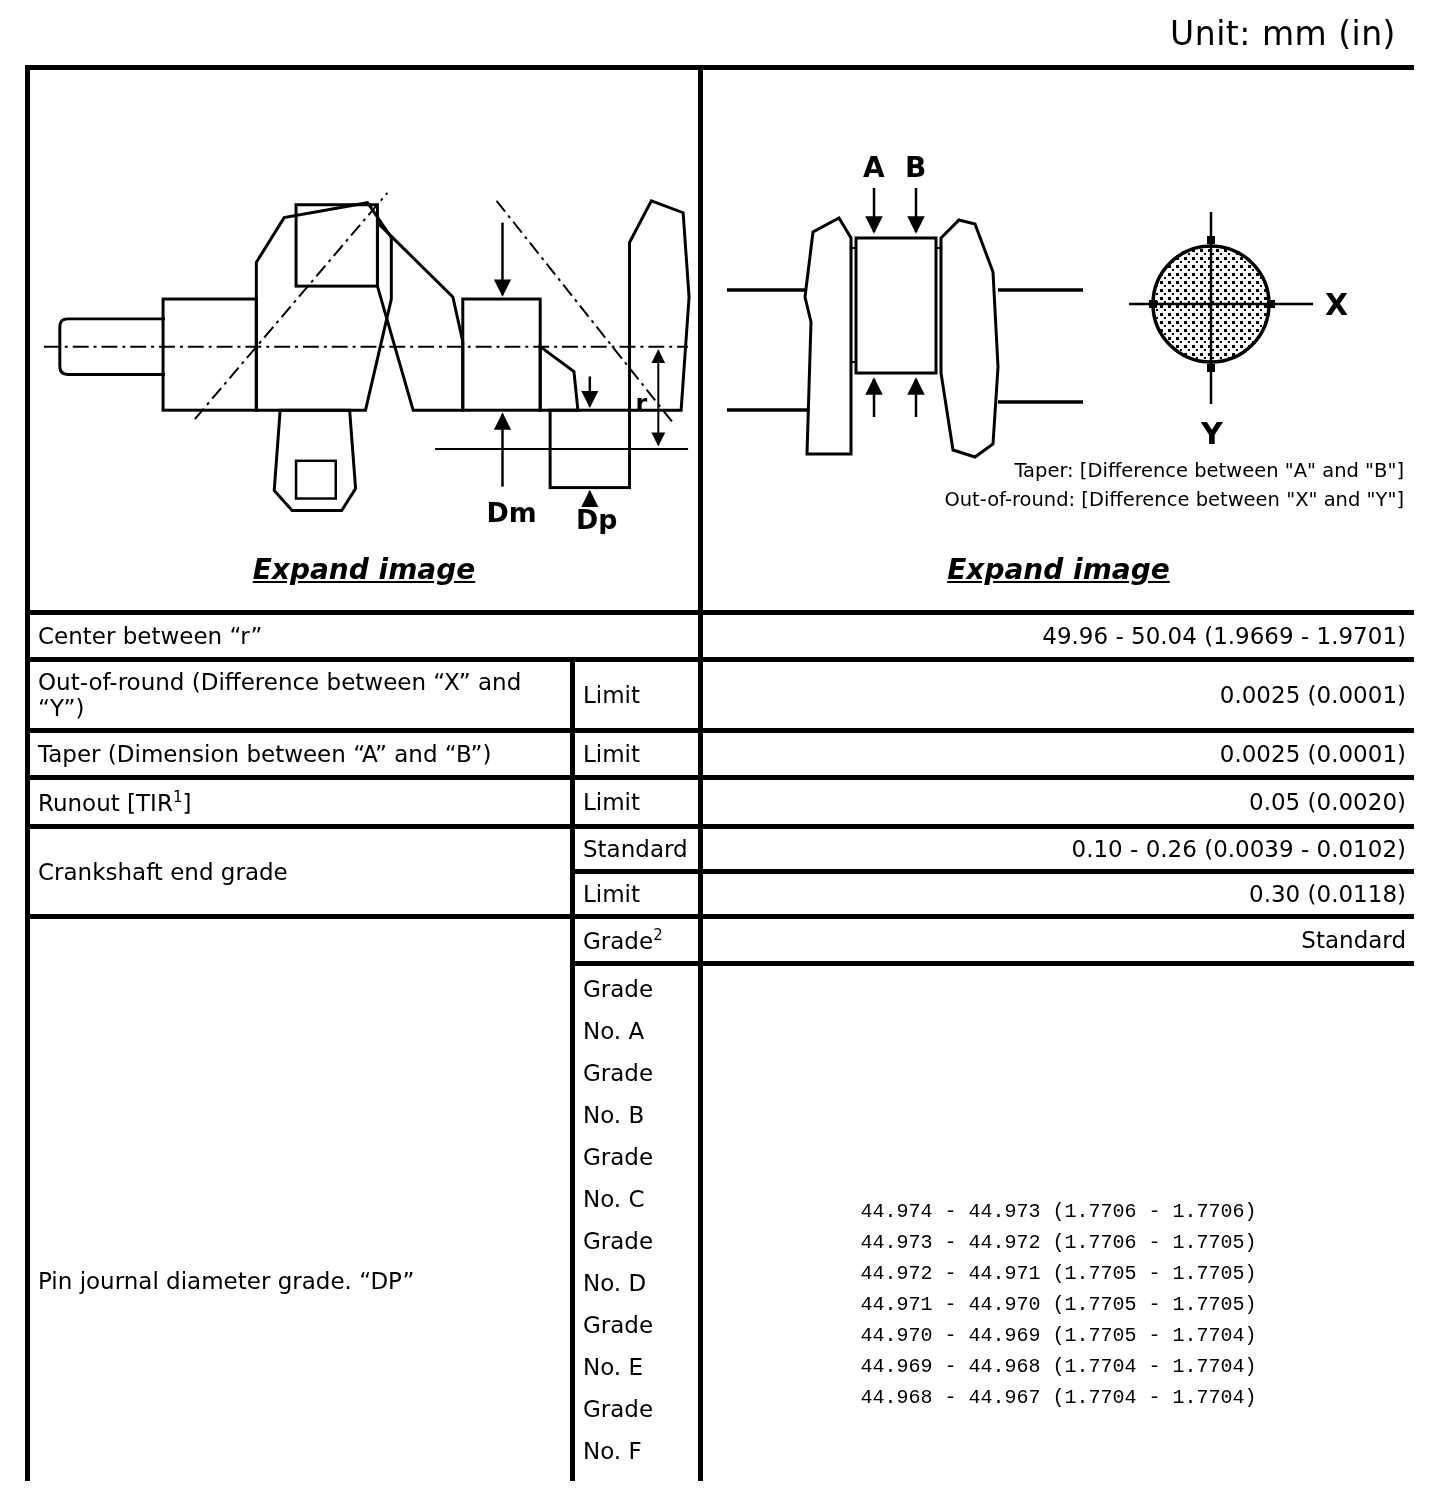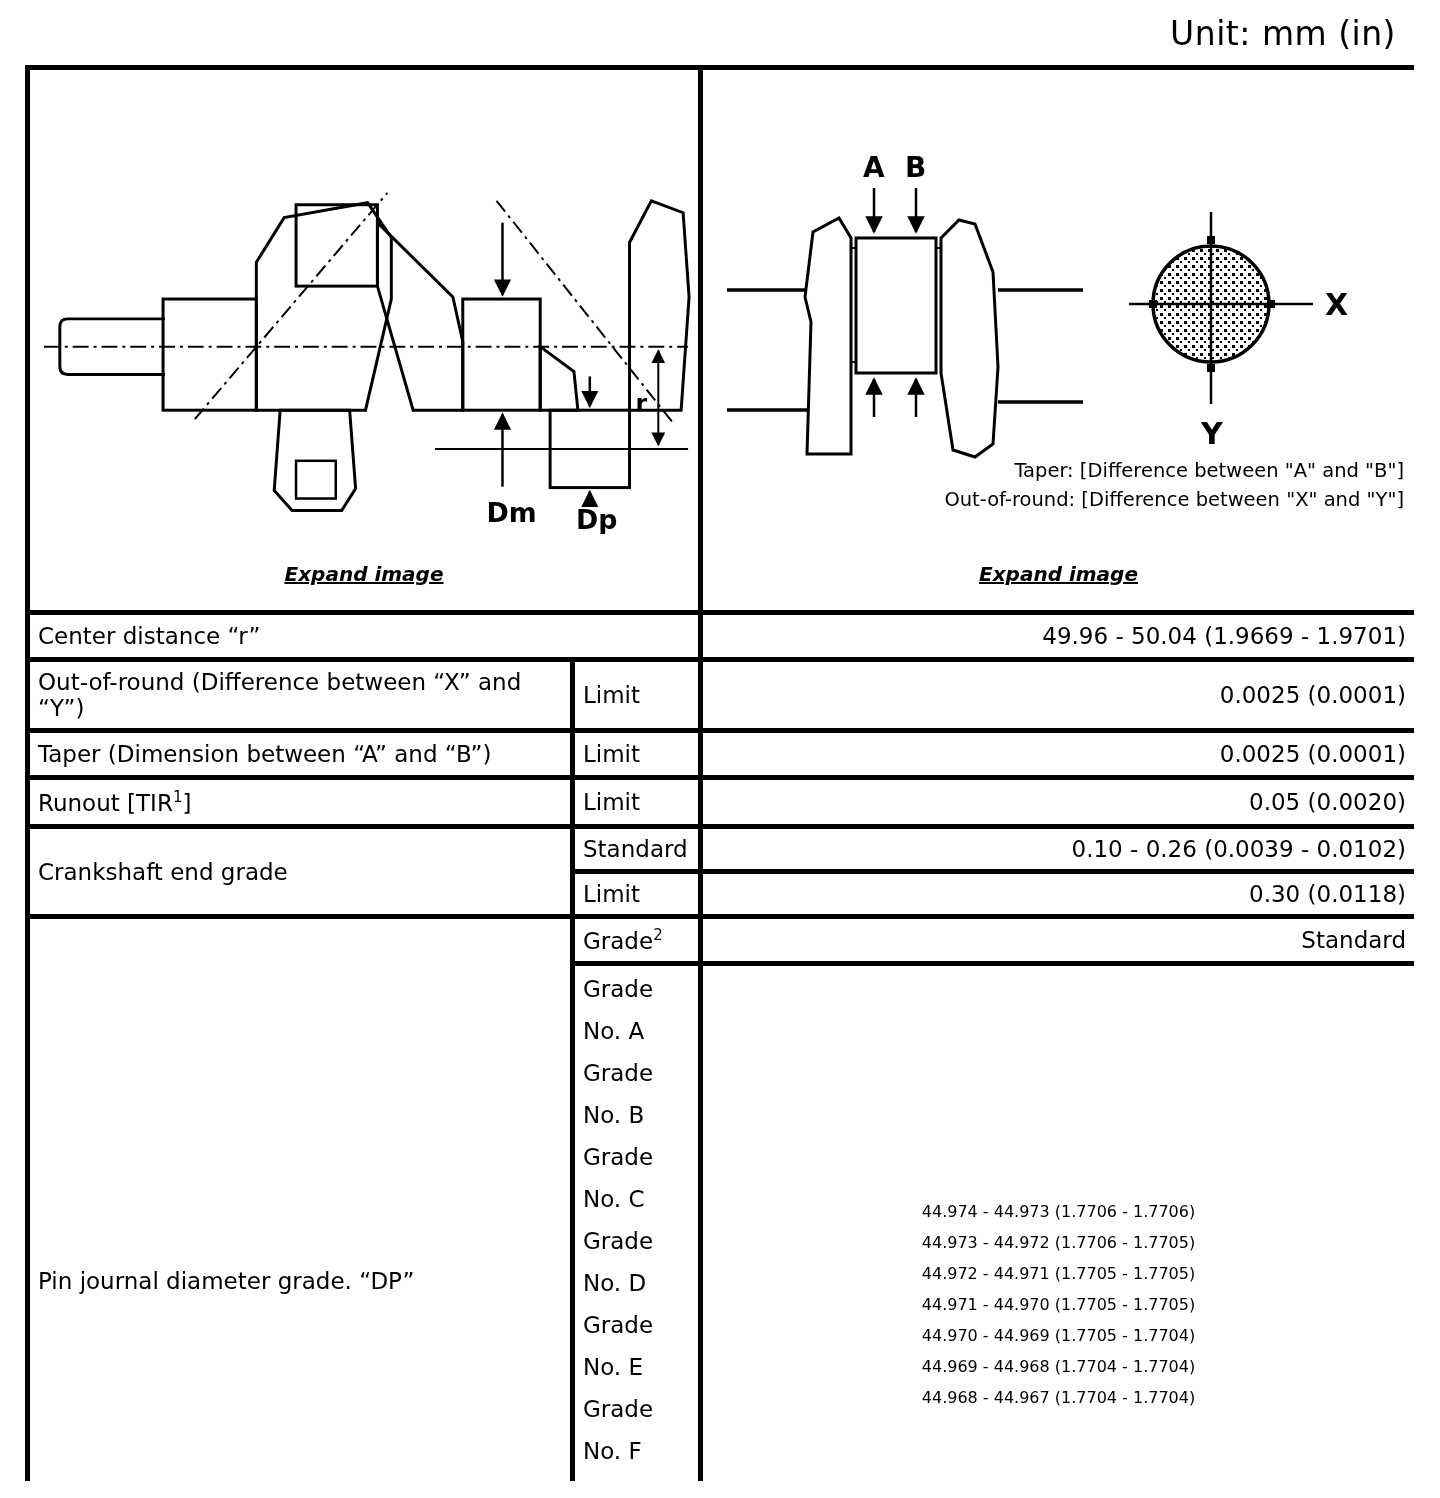--- a/index.html
+++ b/index.html
@@ -21,41 +21,41 @@
   }
   table.spec td{
     border:5px solid #000;padding:2px 8px;vertical-align:middle;
     overflow:hidden;
   }
   td.diag-cell{padding:6px 4px 4px 4px;vertical-align:top;}
   .diag-inner{display:flex;flex-direction:column;height:536px;}
   .expand-link{
     margin-top:auto;align-self:center;margin-bottom:22px;
     font-weight:bold;font-style:italic;text-decoration:underline;
-    font-size:20px;color:#000;cursor:pointer;
+    font-size:28px;color:#000;cursor:pointer;
   }
   .captions{
     text-align:right;font-size:19.5px;line-height:29px;
     padding-right:2px;white-space:nowrap;margin-top:-6px;
   }
   td.val{text-align:right;}
   td.typ{padding:2px 6px;}
   tr.h-r1 td{height:38px;}
   tr.h-r2 td{height:62px;}
   tr.h-r3 td{height:38px;}
   tr.h-r4 td{height:40px;}
   tr.h-r5 td{height:36px;}
   tr.h-r6 td{height:36px;}
   tr.h-r7 td{height:38px;}
   tr.h-r8 td{height:560px;}
   td.pin-label{vertical-align:top;padding-top:8px;}
   td.grades-cell{vertical-align:top;padding:4px 4px 0 8px;}
   .grade-item{width:88px;line-height:42px;}
   td.dims-cell{vertical-align:top;padding-top:282px;text-align:center;}
-  .dim-line{line-height:31px;white-space:nowrap;font-size:16px;}
+  .dim-line{line-height:31px;white-space:nowrap;font-size:20px;font-family:Liberation Mono, monospace;}
   sup.fn{font-size:15px;}
   svg text{font-family:"DejaVu Sans","Liberation Sans",sans-serif;}
 </style>
 </head>
 <body>
 
 <div class="unit-label">Unit: mm (in)</div>
 
 <div class="spec-wrap">
 <table class="spec">
@@ -174,21 +174,21 @@
         <div class="captions">
           <div>Taper: [Difference between "A" and "B"]</div>
           <div>Out-of-round: [Difference between "X" and "Y"]</div>
         </div>
         <div class="expand-link">Expand image</div>
       </div>
     </td>
   </tr>
 
   <tr class="h-r1">
-    <td colspan="2">Center distance “r”</td>
+    <td colspan="2">Center between “r”</td>
     <td class="val">49.96 - 50.04 (1.9669 - 1.9701)</td>
   </tr>
 
   <tr class="h-r2">
     <td>Out-of-round (Difference between “X” and “Y”)</td>
     <td class="typ">Limit</td>
     <td class="val">0.0025 (0.0001)</td>
   </tr>
 
   <tr class="h-r3">

